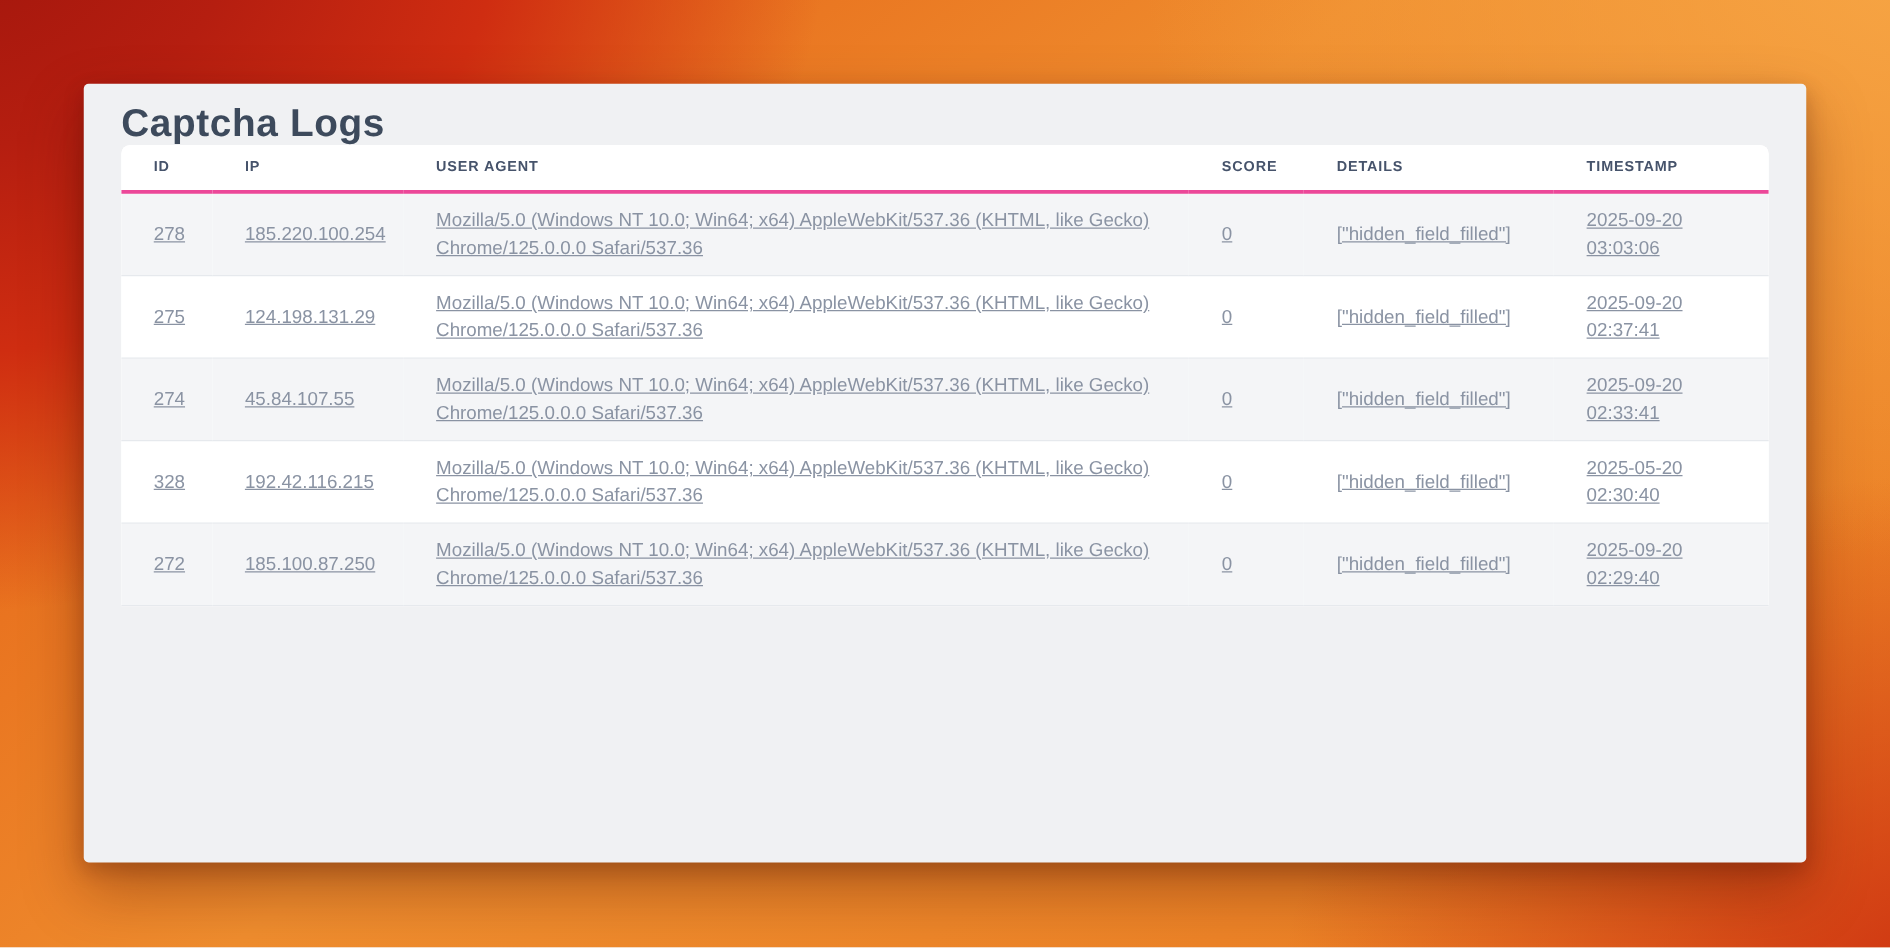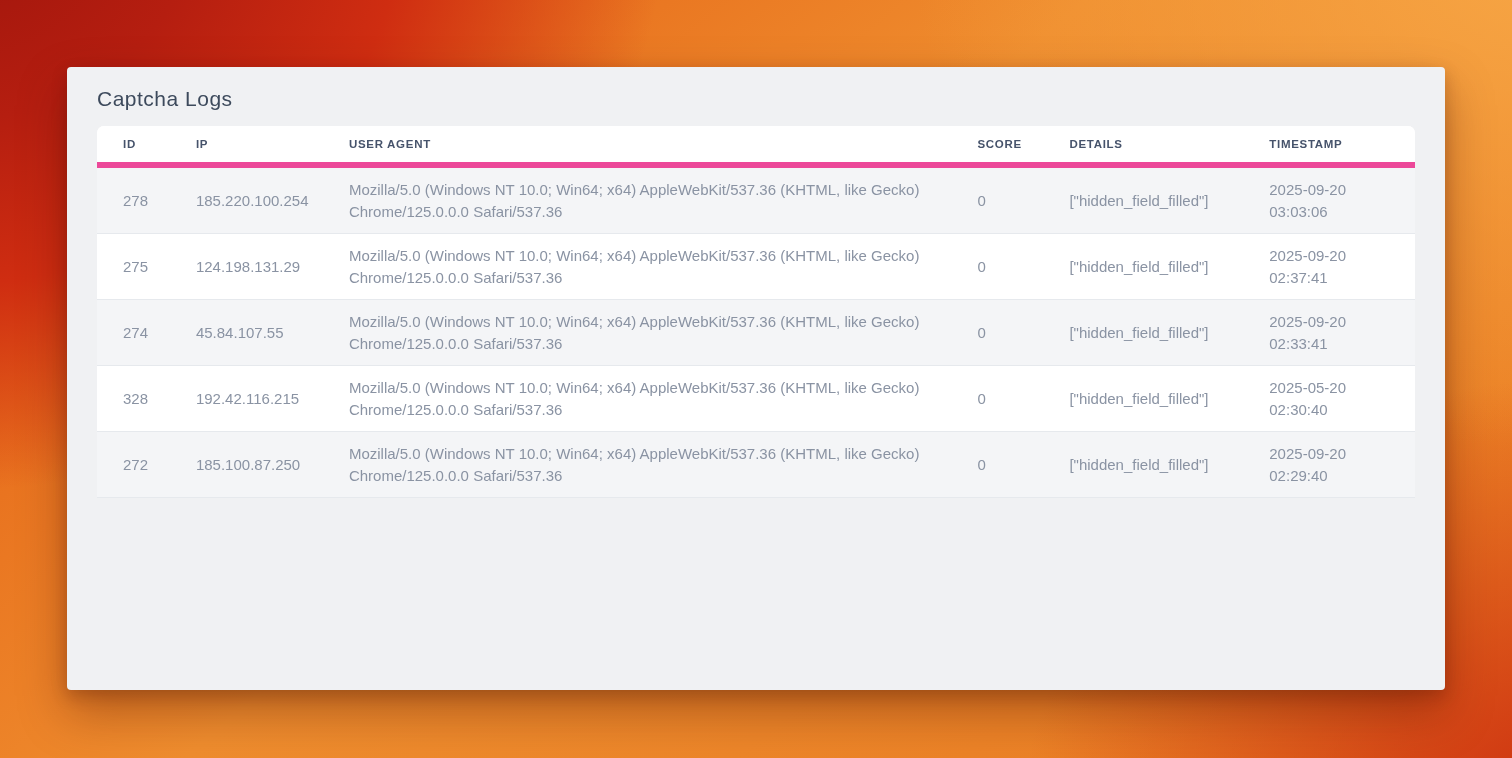--- a/index.html
+++ b/index.html
@@ -26,24 +26,24 @@
     top: 67px;
     width: 1378px;
     height: 623px;
     background: #f0f1f3;
     border-radius: 4px;
     padding: 0 30px;
     overflow: hidden;
     box-shadow: 0 22px 48px rgba(70, 12, 0, 0.35), 0 6px 16px rgba(70, 12, 0, 0.22);
   }
   h1.page-title {
-    margin: 15px 0 10px 0;
-    font-size: 21px;
+    margin: 15px 0 0 0;
+    font-size: 31px;
     line-height: 34px;
-    font-weight: 400;
+    font-weight: 700;
     letter-spacing: 0.5px;
     color: #3d4a5c;
   }
   .table-panel {
     background: #ffffff;
     border-radius: 7px 7px 0 0;
     overflow: hidden;
   }
   table.logs {
     width: 100%;
@@ -57,31 +57,31 @@
   table.logs col.c-score { width: 92px; }
   table.logs col.c-details { width: 200px; }
   table.logs col.c-ts { width: 172px; }
   thead th {
     text-align: left;
     font-size: 11.5px;
     font-weight: 700;
     letter-spacing: 0.7px;
     color: #46536b;
     padding: 12px 10px 12px 26px;
-    border-bottom: 6px solid #ec4899;
+    border-bottom: 3px solid #ec4899;
     background: #ffffff;
     white-space: nowrap;
   }
   tbody td {
     padding: 11px 10px 11px 26px;
     border-bottom: 1px solid #e6e9ed;
     vertical-align: middle;
     line-height: 21.5px;
   }
-  tbody tr { background: #ffffff; }
+  tbody tr { background: #ffffff; text-decoration: underline; }
   tbody tr:nth-child(odd) { background: #f4f5f7; }
   td.c-ua { max-width: 595px; }
   td.c-ts { max-width: 146px; }
 </style>
 </head>
 <body>
 
 <div class="bg">
   <div class="card">
     <h1 class="page-title">Captcha Logs</h1>

